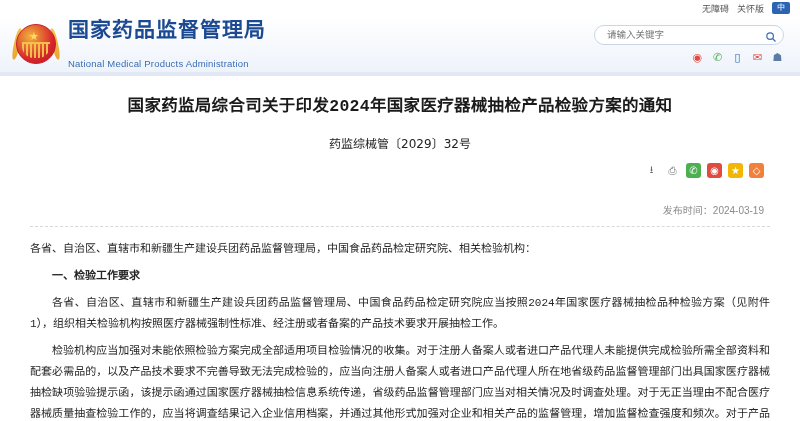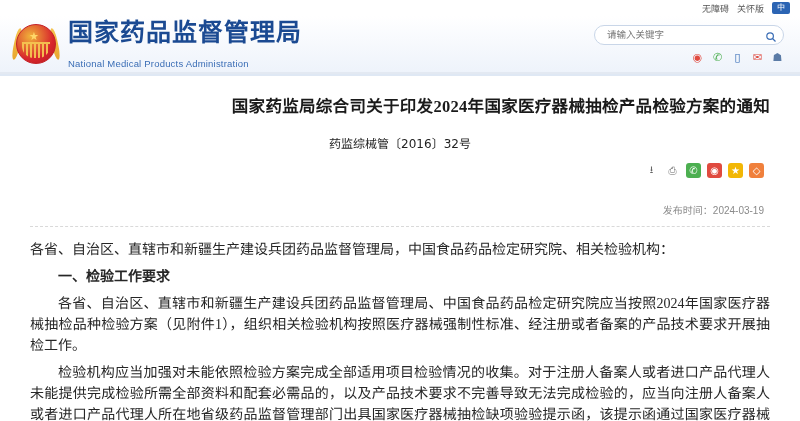--- a/index.html
+++ b/index.html
@@ -68,22 +68,22 @@
   .emblem .wheat-l, .emblem .wheat-r {
     position:absolute; top:6px; width:6px; height:32px;
     background: linear-gradient(180deg,#f5c451,#e8a62d);
     border-radius:50%/40%;
   }
   .emblem .wheat-l { left:0px; transform: rotate(12deg); }
   .emblem .wheat-r { right:0px; transform: rotate(-12deg); }
 
   .org-names { display:flex; flex-direction:column; justify-content:center; }
   .org-cn {
-    font-family: Liberation Sans, sans-serif;
-    font-size: 25px; font-weight: 700; color:#1b4a92; letter-spacing:1px;
+    font-family: Liberation Mono, monospace;
+    font-size: 21px; font-weight: 700; color:#1b4a92; letter-spacing:1px;
     line-height: 24px;
   }
   .org-en {
     font-size: 9.5px; color:#3a6db5; letter-spacing:0.2px; margin-top:14px;
   }
 
   .header-right {
     margin-left:auto;
     display:flex; flex-direction:column; align-items:flex-end; gap:6px;
     padding-right:2px;
@@ -110,22 +110,22 @@
   }
 
   
   .blue-rule { height:2px; background:#2b64b3; opacity:.15; }
 
   
   .article {
     padding: 18px 30px 0 30px;
   }
   .doc-title {
-    text-align:right;
-    font-family: Liberation Serif, serif;
+    text-align:center;
+    font-family: Liberation Mono, monospace;
     font-size: 16.5px;
     font-weight:700;
     color:#1a1a1a;
     line-height: 26px;
     letter-spacing: .3px;
   }
   .doc-subtitle {
     text-align:center;
     font-family: "DejaVu Sans", "Liberation Sans", sans-serif;
     font-size: 12px;
@@ -151,22 +151,22 @@
     text-align:right;
     font-size:10px; color:#8a8a8a;
     margin-top:24px; padding-right:6px;
   }
   .hr {
     border-top:1px dashed #d9d9d9;
     margin: 9px 0 12px 0;
   }
 
   .body-text p {
-    font-family: Liberation Serif, serif;
-    font-size: 14px;
+    font-family: Liberation Mono, monospace;
+    font-size: 11px;
     line-height: 21px;
     color: #262626;
     margin: 0 0 6px 0;
     text-align: justify;
   }
   .body-text p.indent { text-indent: 2em; }
   .body-text p.bold { font-weight: 700; text-indent: 2em; }
 </style>
 </head>
 <body>
@@ -208,21 +208,21 @@
         <span class="mini-icon" style="color:#2b64b3">▯</span>
         <span class="mini-icon" style="color:#e04a3f">✉</span>
         <span class="mini-icon" style="color:#5a7ba6">☗</span>
       </div>
     </div>
   </div>
   <div class="blue-rule"></div>
 
   <div class="article">
     <div class="doc-title">国家药监局综合司关于印发2024年国家医疗器械抽检产品检验方案的通知</div>
-    <div class="doc-subtitle">药监综械管〔2016〕32号</div>
+    <div class="doc-subtitle">药监综械管〔2029〕32号</div>
 
     <div class="tool-row">
       <span class="tool-btn">⭳</span>
       <span class="tool-btn">⎙</span>
       <span class="tool-btn sq c-green">✆</span>
       <span class="tool-btn sq c-red">◉</span>
       <span class="tool-btn sq c-yellow">★</span>
       <span class="tool-btn sq c-orange">◇</span>
     </div>
 

